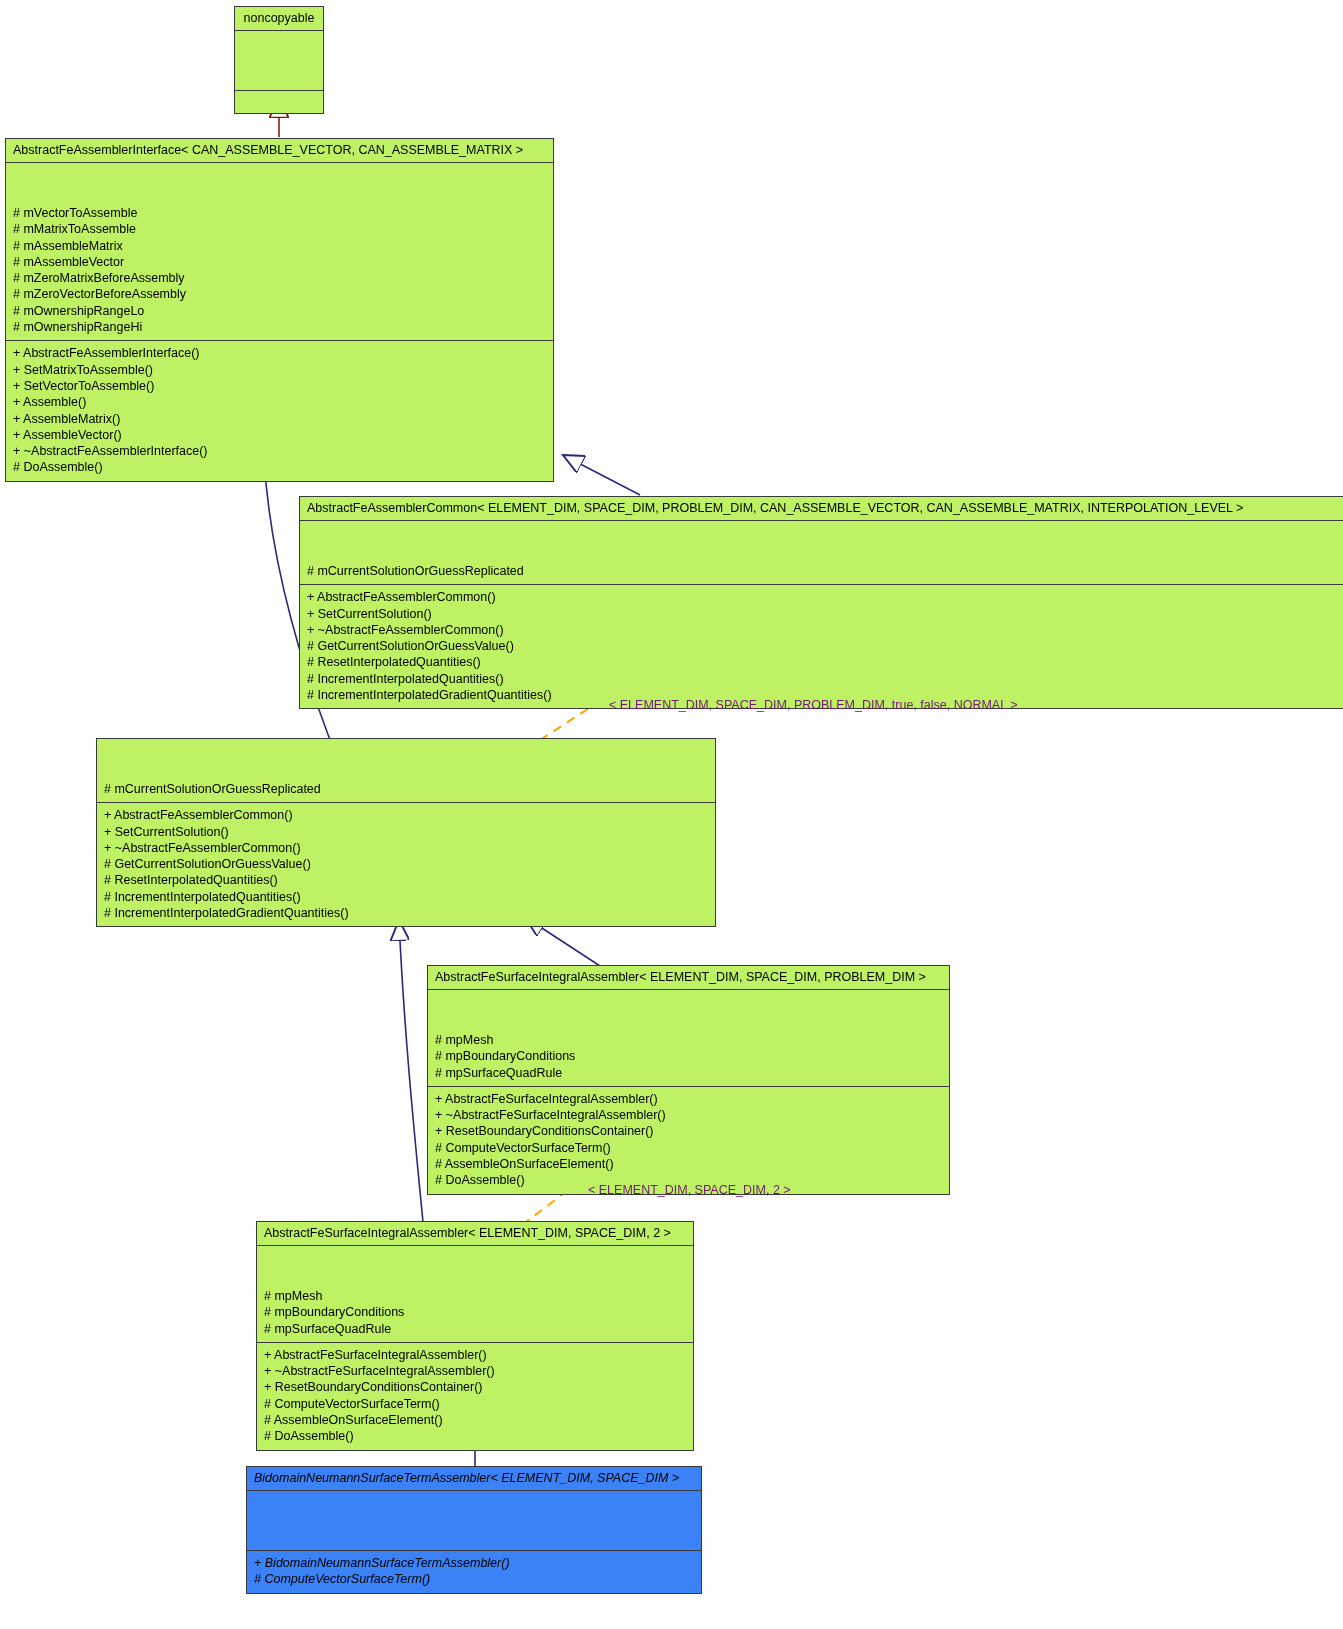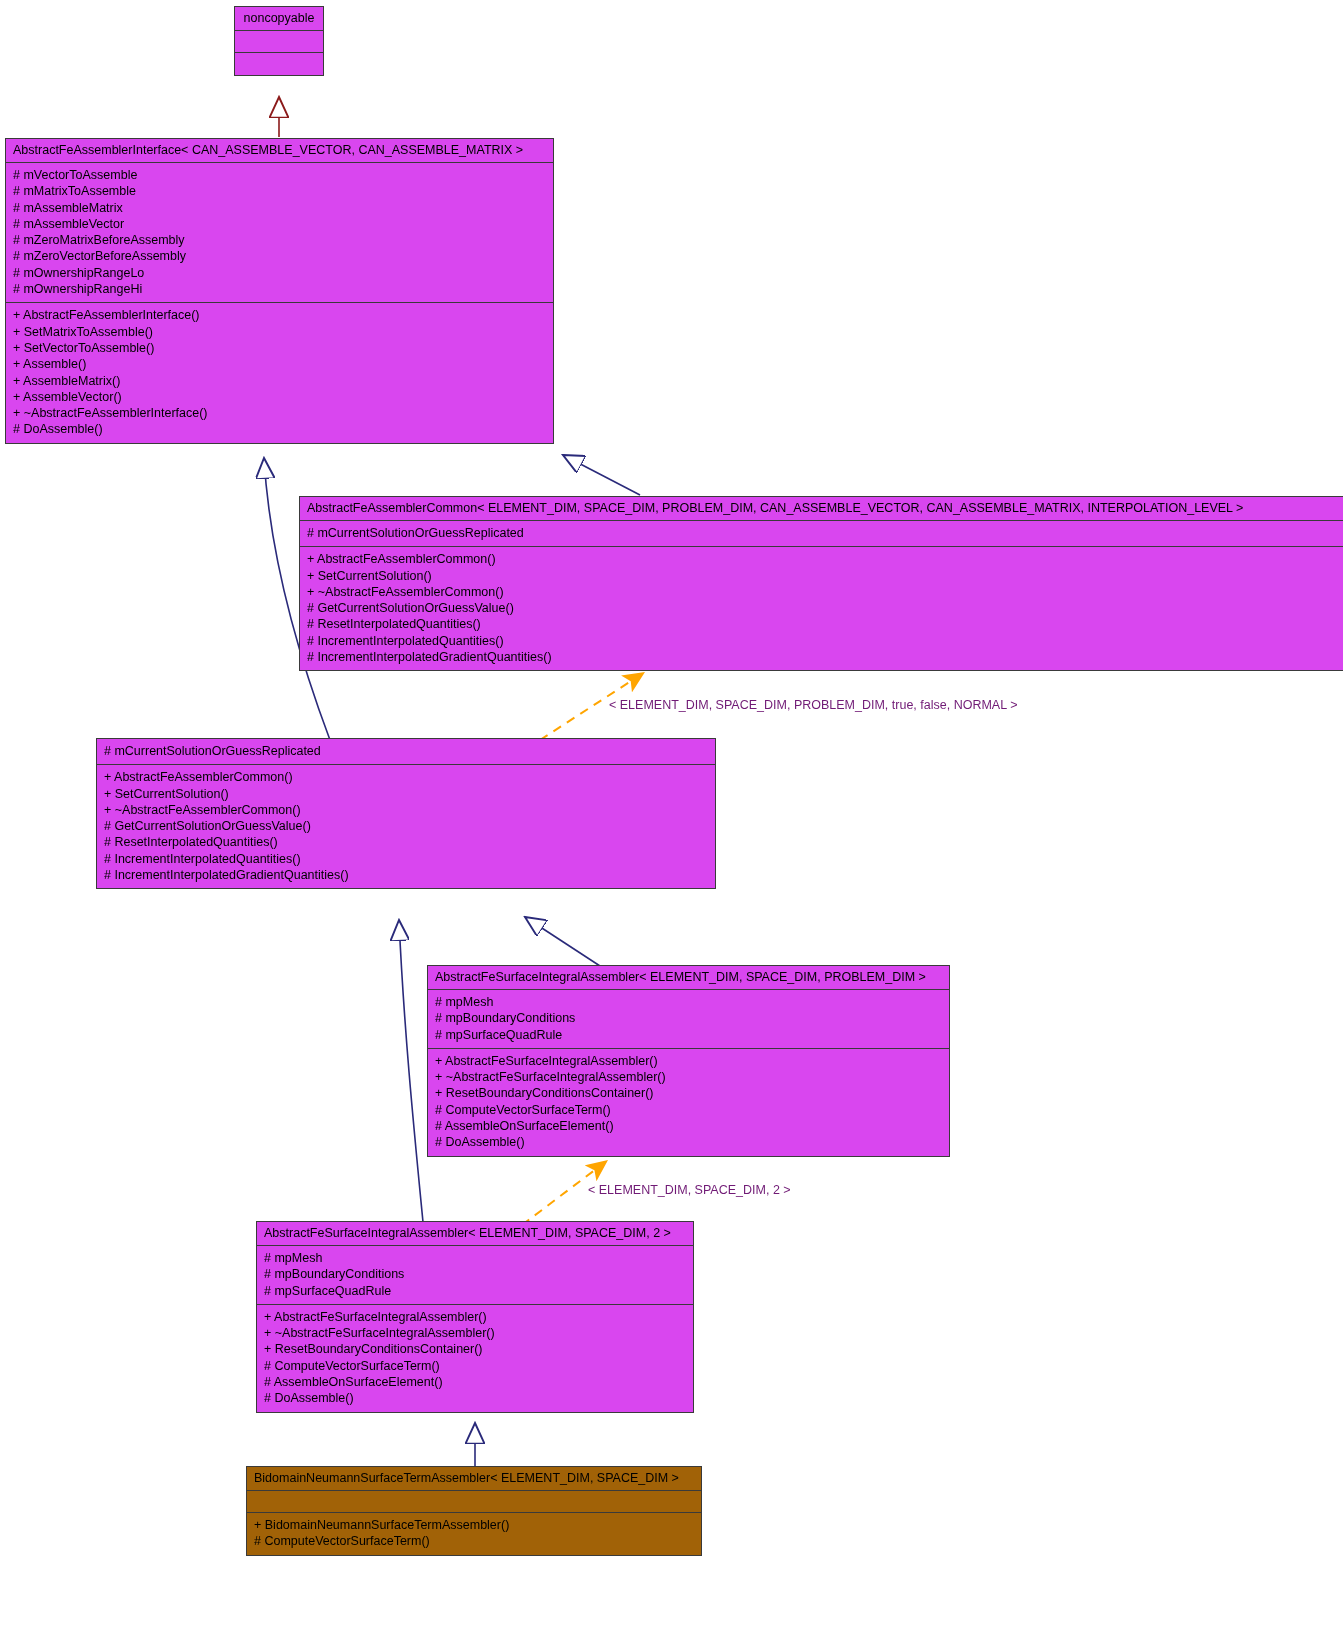--- a/index.html
+++ b/index.html
@@ -23,43 +23,45 @@
     left: 0;
     top: 0;
     width: 1343px;
     height: 1629px;
     pointer-events: none;
   }
   .uml-box {
     position: absolute;
     box-sizing: border-box;
     border: 1px solid #3a3a3a;
-    background: #d946ef;
+    background: #bef264;
     z-index: 5;
   }
   .uml-box.highlight {
-    background: #a16207;
+    background: #3b82f6;
+    font-style: italic;
   }
   .uml-title {
     box-sizing: border-box;
     padding: 4px 7px 5px 7px;
     font-size: 12.5px;
     line-height: 14px;
     white-space: nowrap;
     border-bottom: 1px solid #3a3a3a;
   }
   .uml-attrs, .uml-ops {
     box-sizing: border-box;
     padding: 4px 7px 5px 7px;
     font-size: 12.5px;
     line-height: 16.3px;
     white-space: nowrap;
   }
   .uml-attrs {
     border-bottom: 1px solid #3a3a3a;
+    margin-top: 38px;
   }
   .uml-attrs.empty, .uml-ops.empty {
     min-height: 22px;
   }
   .member {
     white-space: nowrap;
   }
   .tmpl-label {
     position: absolute;
     font-size: 12.5px;

